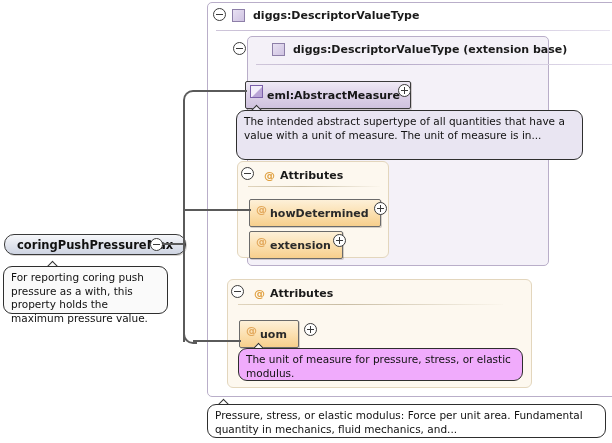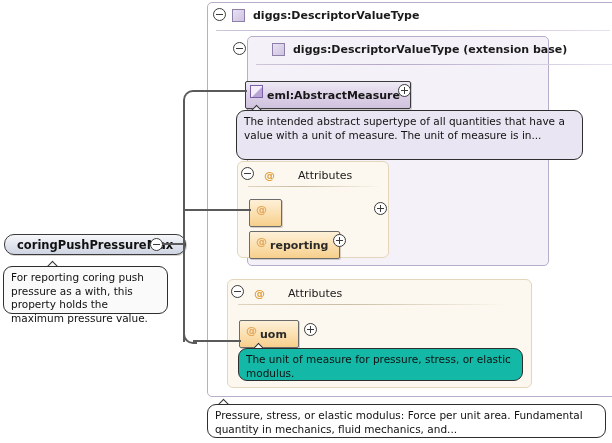--- a/index.html
+++ b/index.html
@@ -59,22 +59,22 @@
     background:linear-gradient(to right,#cfc6da 0%,#b5a9c8 35%,#e7e2ef 100%);
   }
 
   
   .attrbox{
     position:absolute;box-sizing:border-box;
     border:1px solid #e3d6bd;border-radius:6px;
     background:#fdf8ef;
   }
   .attrbox .atitle{
-    position:absolute;left:60px;top:7px;
-    font-weight:normal;font-size:11px;color:#1a1a1a;
+    position:absolute;left:42px;top:7px;
+    font-weight:bold;font-size:11px;color:#1a1a1a;
   }
   .atsym{
     position:absolute;left:26px;top:7px;
     font-weight:bold;font-size:11px;color:#e0a040;
   }
   .attrdivider{
     position:absolute;left:10px;height:1px;
     background:linear-gradient(to right,#e0d4bc 0%,#c9bda4 40%,#fbf6ec 100%);
   }
 
@@ -122,21 +122,21 @@
   .pill.node .ptxt{font-weight:bold;font-size:11.5px;color:#111;}
 
   
   .bubble{
     position:absolute;box-sizing:border-box;
     border:1px solid #2e2e2e;border-radius:9px;
     padding:4px 7px 3px 7px;
     font-size:10.5px;line-height:13.5px;color:#111;
   }
   .bubble.purple{background:#e9e5f2;}
-  .bubble.cream{background:#14b8a6;}
+  .bubble.cream{background:#f0abfc;}
   .bubble.white{background:#ffffff;}
   .bubble.grey{background:#fafafa;}
   .tip{
     position:absolute;width:12px;height:7px;overflow:hidden;
   }
   .tip::after{
     content:"";position:absolute;left:0;top:3px;width:10px;height:10px;
     transform:rotate(45deg);
     border-left:1px solid #2e2e2e;border-top:1px solid #2e2e2e;
   }
@@ -177,26 +177,27 @@
 
 <div class="attrbox" style="left:237px;top:161px;width:152px;height:97px;">
   <span class="atsym">@</span>
   <span class="atitle">Attributes</span>
   <div class="attrdivider" style="top:24px;width:132px;"></div>
 </div>
 <div class="pm" style="left:241px;top:167px;"></div>
 
 <div class="pill attr" style="left:249px;top:199px;">
   <span class="atdot">@</span>
+  <span class="ptxt">howDetermined</span>
 </div>
 <div class="pm plus" style="left:374px;top:202px;"></div>
 
 <div class="pill attr" style="left:249px;top:231px;">
   <span class="atdot">@</span>
-  <span class="ptxt">reporting</span>
+  <span class="ptxt">extension</span>
 </div>
 <div class="pm plus" style="left:333px;top:234px;"></div>
 
 <div class="attrbox" style="left:227px;top:279px;width:305px;height:109px;">
   <span class="atsym">@</span>
   <span class="atitle">Attributes</span>
   <div class="attrdivider" style="top:24px;width:265px;"></div>
 </div>
 <div class="pm" style="left:231px;top:285px;"></div>
 

